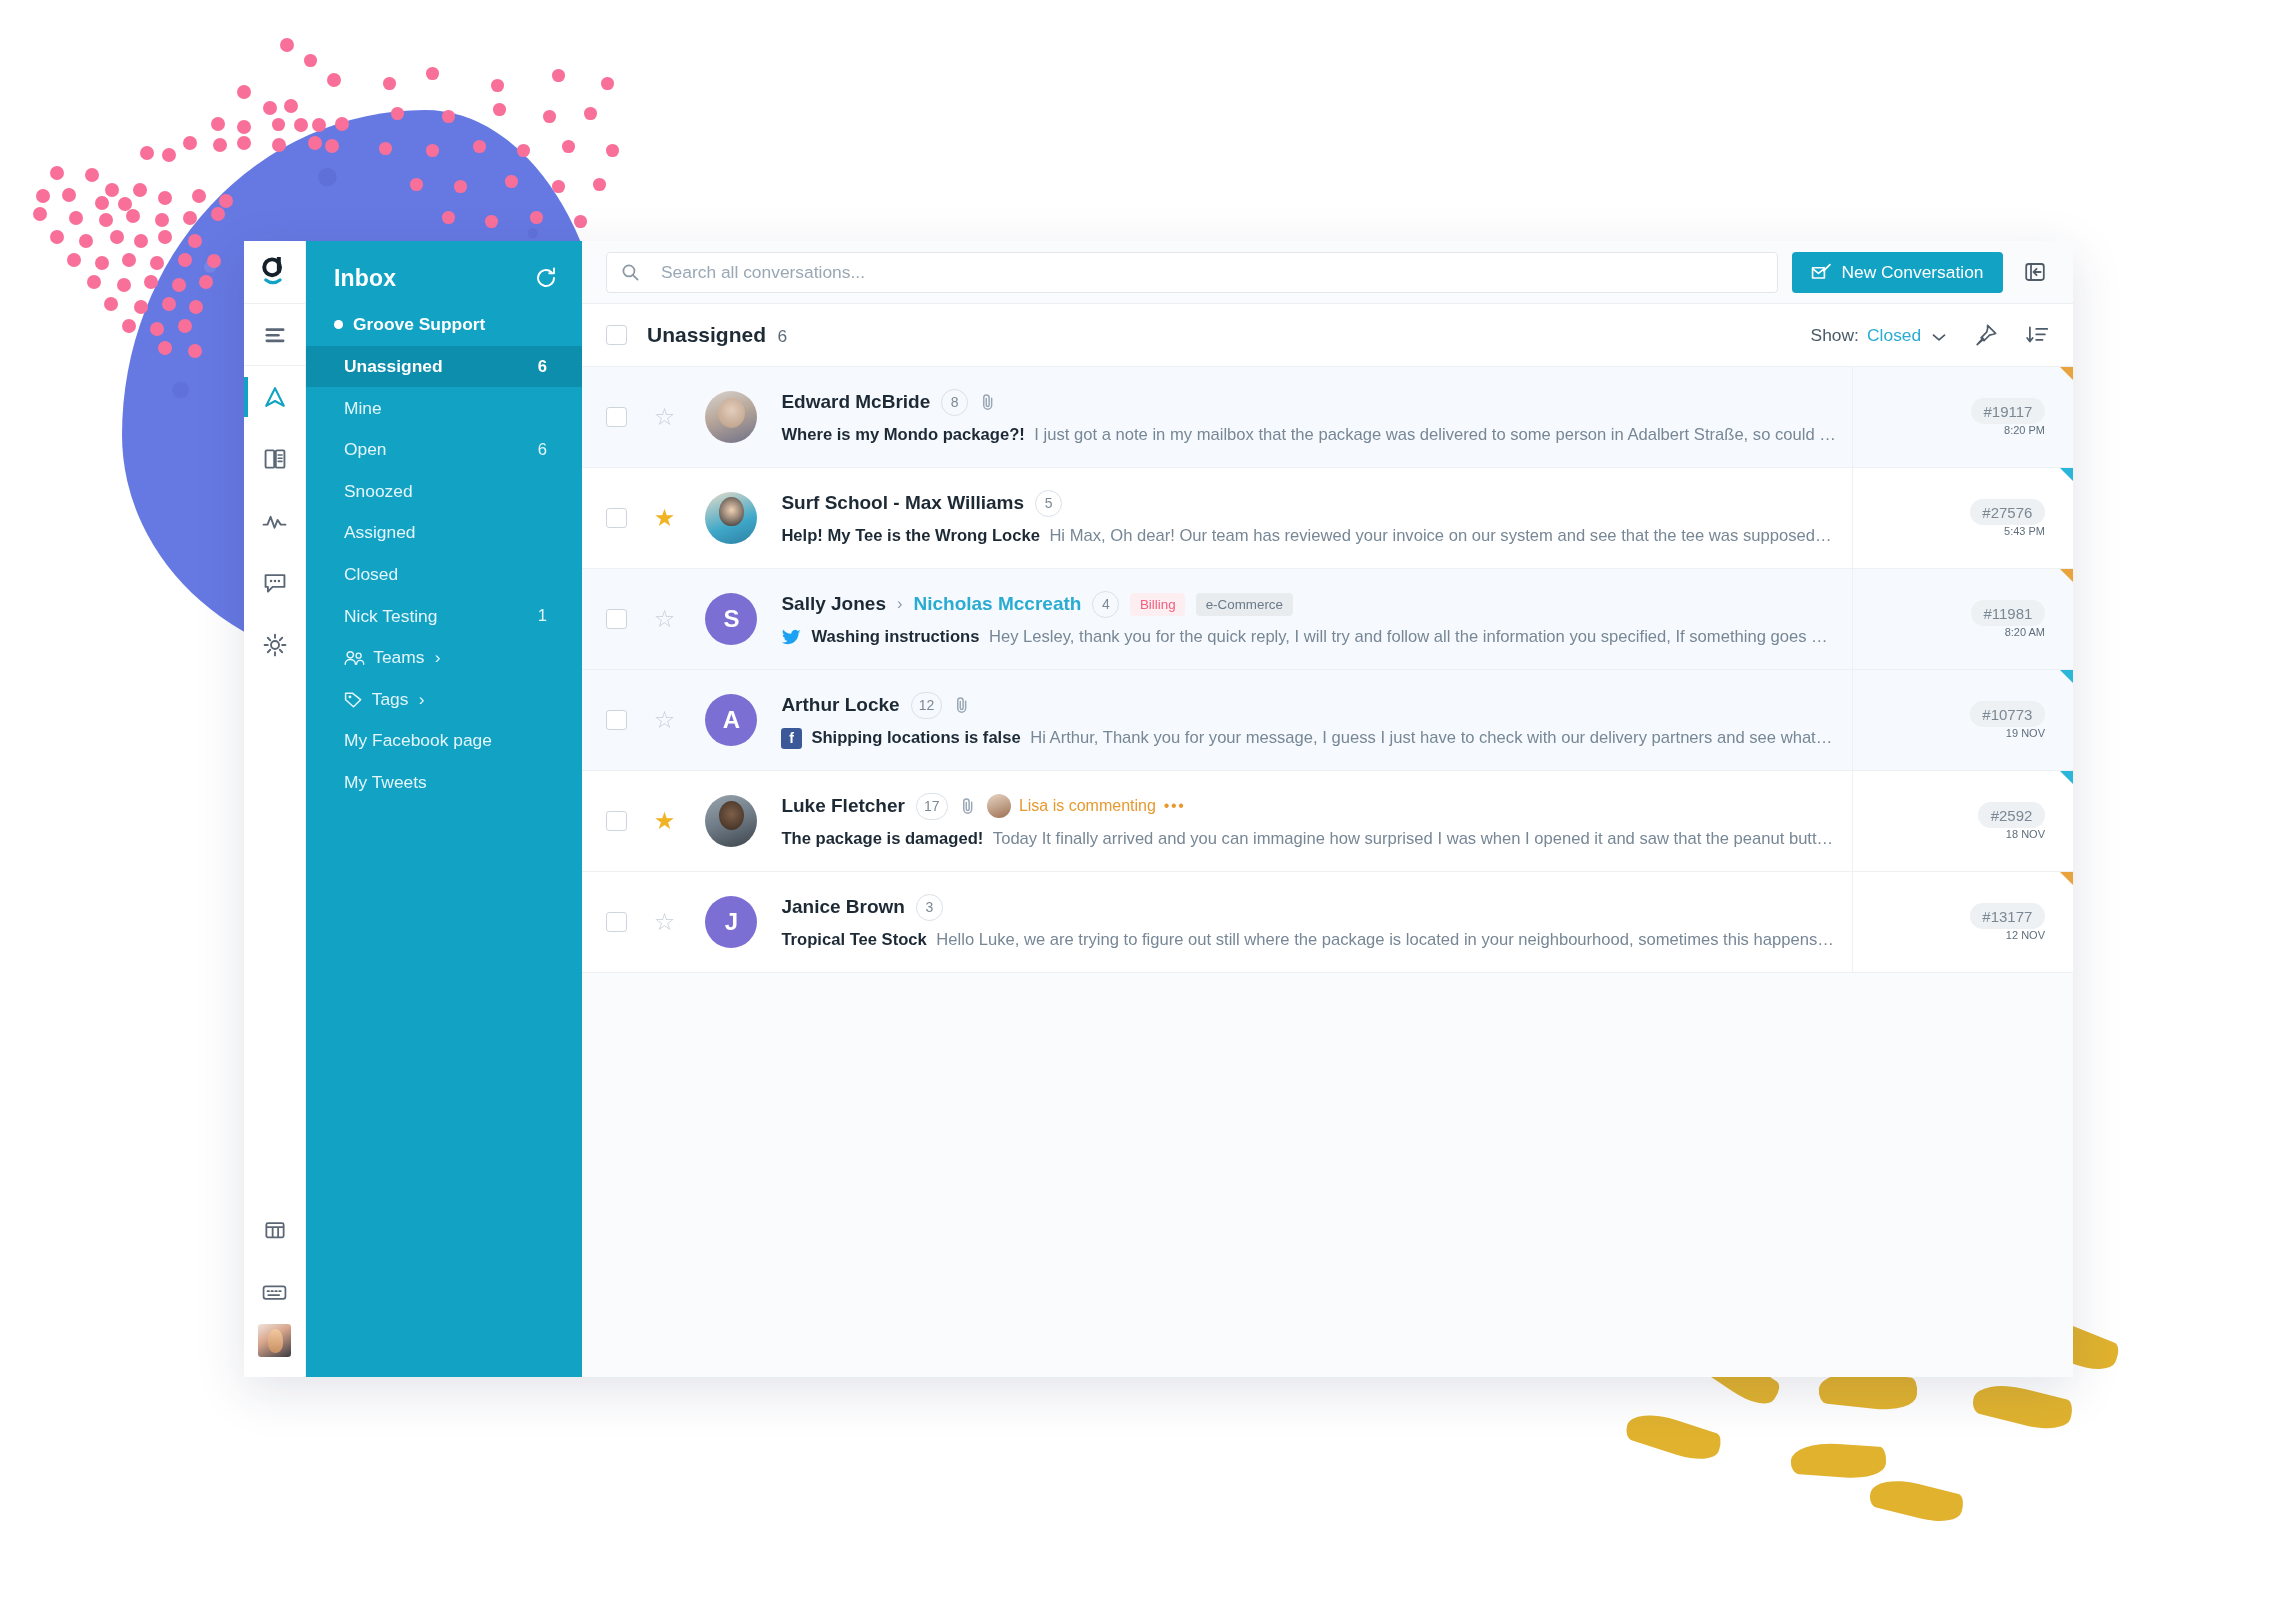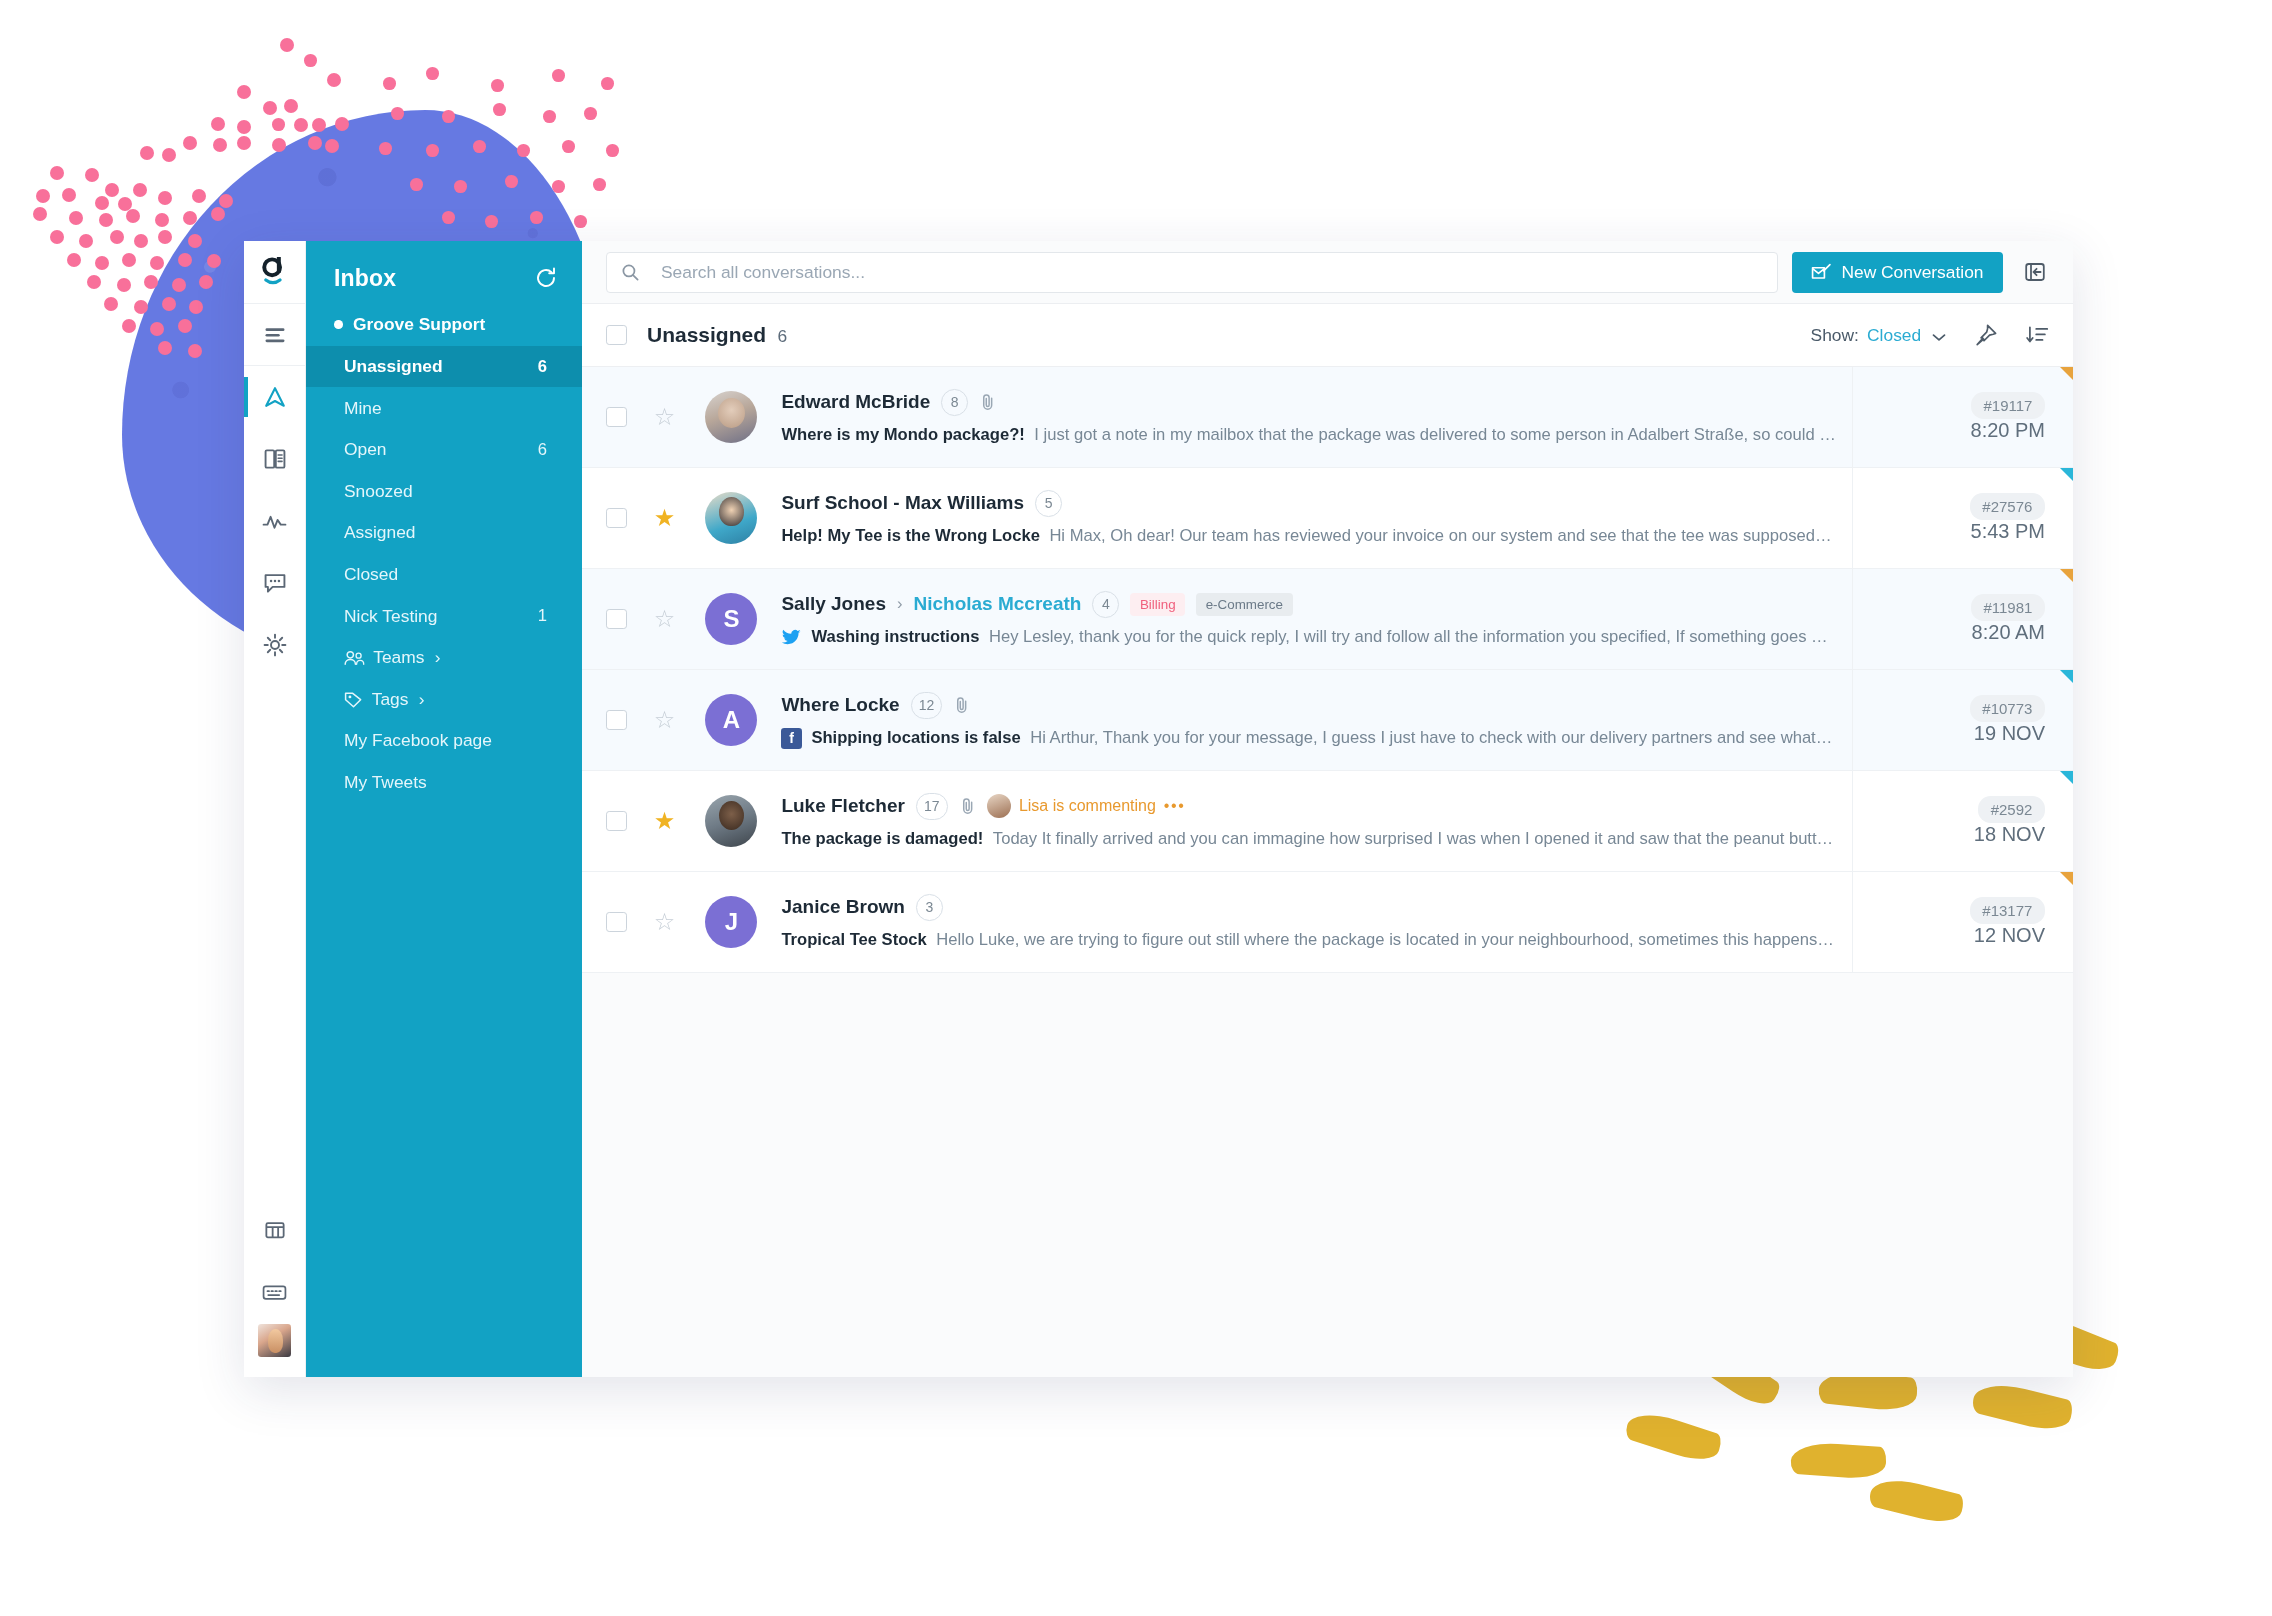--- a/index.html
+++ b/index.html
@@ -172,21 +172,21 @@
   .subject { font-size:16.6px; font-weight:700; color:#1d2a36; white-space:nowrap; }
   .preview { font-size:16.6px; color:#778795; white-space:nowrap; overflow:hidden; text-overflow:ellipsis; min-width:0; }
   .chan { width:20.5px; height:20.5px; flex:0 0 20.5px; display:flex; align-items:center; justify-content:center;
     font-size:14px; font-weight:700; color:#fff; border-radius:3.2px; }
   .chan.fb { background:#3b5998; }
   .chan.tw { background:transparent; color:#1da1f2; font-size:18px; }
   .meta { width:221px; flex:0 0 221px; border-left:0.8px solid #eef1f4; height:100%;
     display:flex; flex-direction:column; align-items:flex-end; justify-content:center; 
     padding-right:28px; }
   .idbadge { background:#eef1f4; color:#7b8893; font-size:15px; padding:4.7px 12.6px; border-radius:12.6px; }
-  .time { font-size:20px; color:#5f6e7c; }
+  .time { font-size:11px; color:#5f6e7c; }
 
   svg { display:block; }
 </style>
 </head>
 <body>
 
 <div id="stage">
 
   <div class="deco blob"></div>
   <div id="dots">
@@ -632,21 +632,21 @@
           </div>
           <div class="row unread">
             <div class="corner cyan"></div>
             <div class="cbx"></div>
             <div class="star">☆</div>
             <div class="avatar letter">
               <span>A</span>
             </div>
             <div class="rowbody">
               <div class="rb-top">
-                <span class="sender">Where Locke</span>
+                <span class="sender">Arthur Locke</span>
                 <span class="msgcount">12</span>
                 <span class="clip">
                   <svg width="17.4" height="19" viewBox="0 0 22 24">
                     <path d="M16 6.5v9a5 5 0 0 1-10 0V6a3.4 3.4 0 0 1 6.8 0v9.2a1.8 1.8 0 0 1-3.6 0V7" fill="none" stroke="#9aa7b4" stroke-width="1.9" stroke-linecap="round"></path>
                   </svg>
                 </span>
               </div>
               <div class="rb-bot">
                 <span class="chan fb">f</span>
                 <span class="subject">Shipping locations is false</span>

